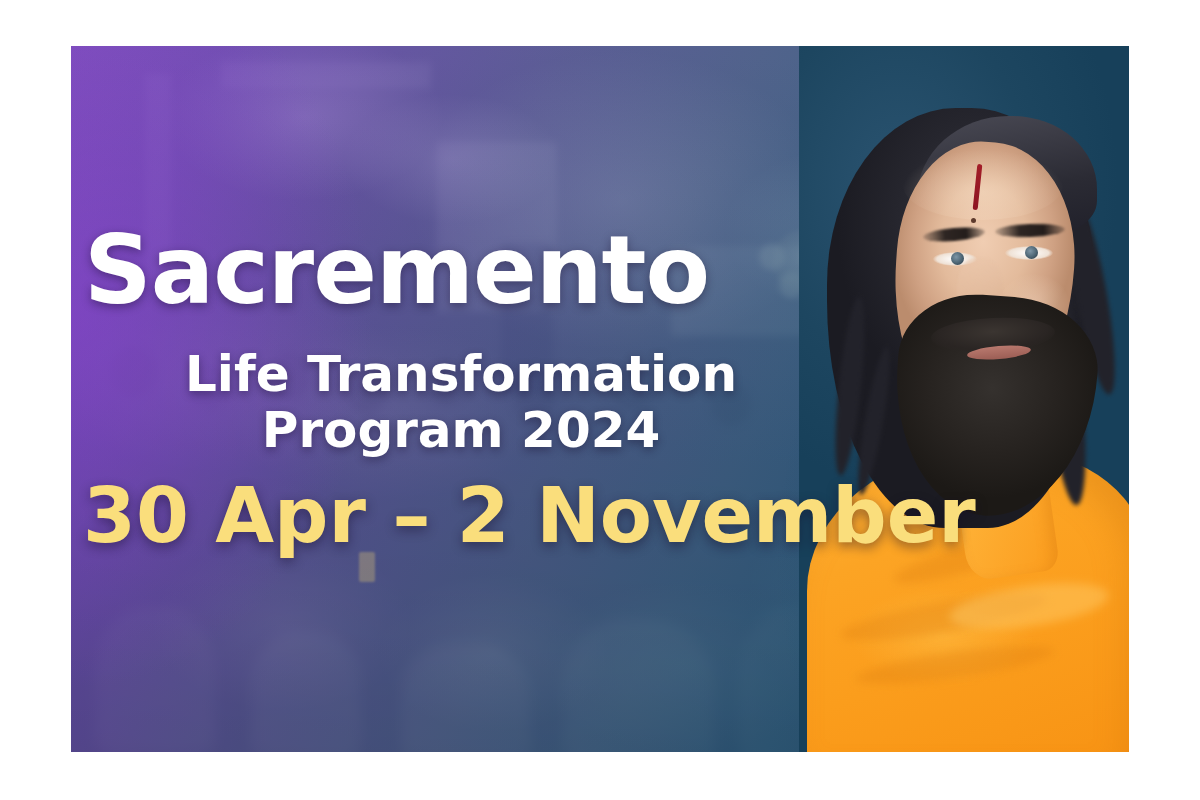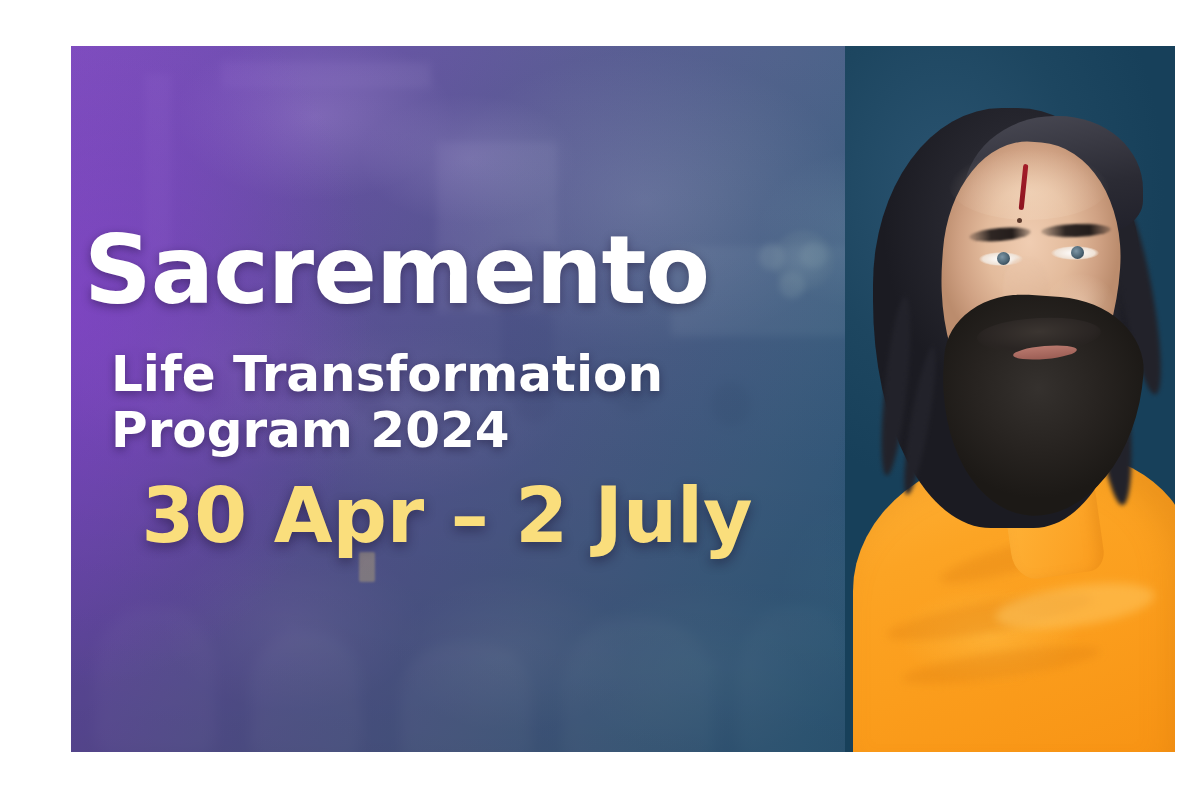--- a/index.html
+++ b/index.html
@@ -23,21 +23,20 @@
 
   
   .banner {
     position: absolute;
     left: 71px;
     top: 46px;
     width: 1058px;
     height: 706px;
     overflow: hidden;
     background: #701a75;
-    padding-left: 46px;
   }
 
   
   .photo-backdrop {
     position: absolute;
     inset: 0;
     background:
       
       radial-gradient(ellipse 200px 120px at 22% 10%, rgba(235,232,240,0.55), rgba(235,232,240,0) 70%),
       radial-gradient(ellipse 150px 90px at 36% 16%, rgba(240,238,245,0.40), rgba(240,238,245,0) 72%),
@@ -346,20 +345,21 @@
   .subline {
     position: absolute;
     left: 40px;
     top: 300px;
     width: 700px;
     margin: 0;
     font-family: "DejaVu Sans", sans-serif;
     font-weight: 700;
     font-size: 50px;
     line-height: 1.12;
+    text-align: center;
     color: #ffffff;
     text-shadow: 0 3px 9px rgba(20,10,40,0.40);
   }
   .dateline {
     position: absolute;
     left: 12px;
     top: 432px;
     width: 728px;
     margin: 0;
     font-family: "DejaVu Sans", sans-serif;
@@ -450,17 +450,17 @@
       <div class="mustache"></div>
       <div class="lips"></div>
     </div>
 
     <div class="text-layer">
       <h1 class="headline">Sacremento</h1>
       <div class="subline">
         <span>Life Transformation</span><br>
         <span>Program 2024</span>
       </div>
-      <div class="dateline">30 Apr – 2 July</div>
+      <div class="dateline">30 Apr – 2 November</div>
     </div>
 
   </div>
 </div>
 
 </body></html>

